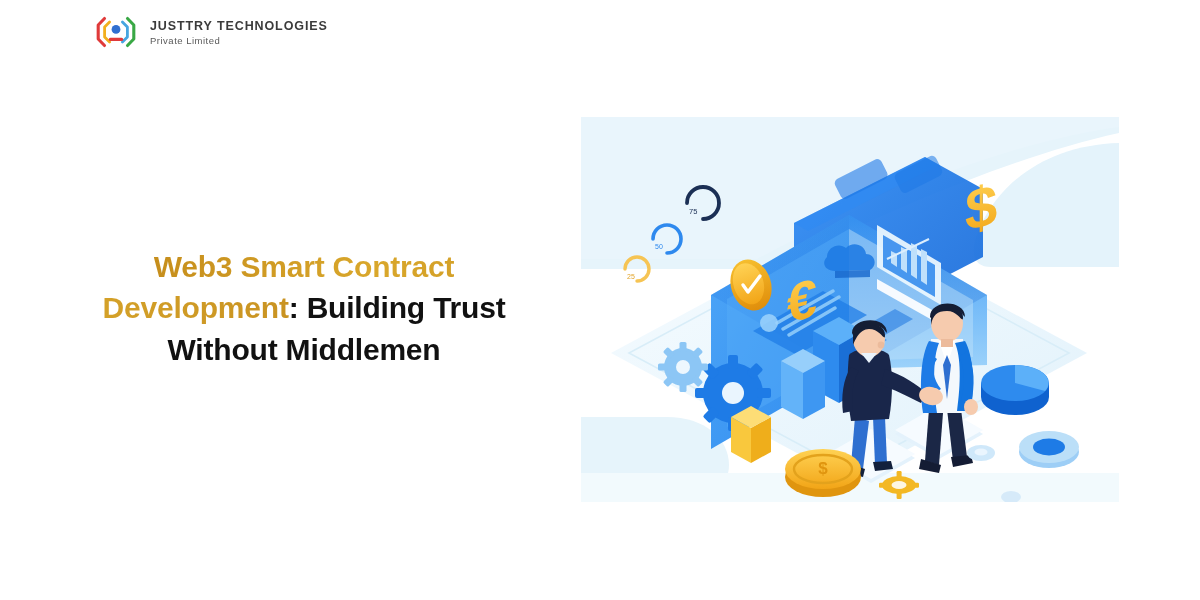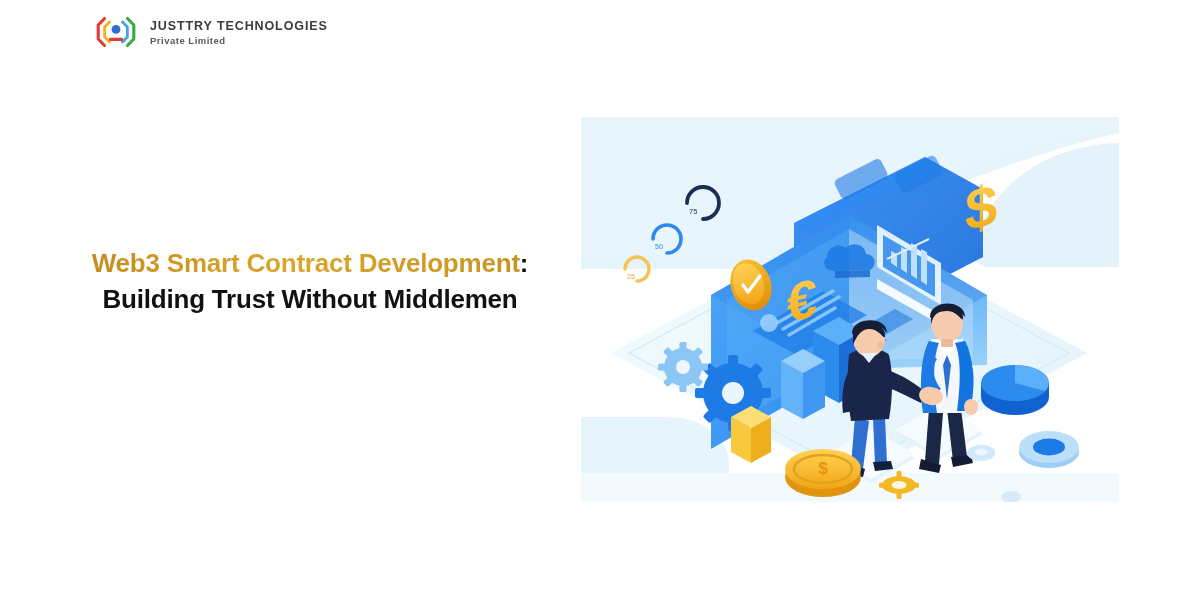--- a/index.html
+++ b/index.html
@@ -44,35 +44,35 @@
     font-size: 12.5px;
     letter-spacing: 0.9px;
     font-weight: 700;
     color: #3b3b3b;
     line-height: 1.15;
     white-space: nowrap;
   }
   .brand-sub {
     font-size: 9.5px;
     letter-spacing: 0.5px;
-    font-weight: 700;
+    font-weight: 400;
     color: #5a5a5a;
     line-height: 1.3;
     margin-top: 2px;
     white-space: nowrap;
   }
 
   
   .headline {
     position: absolute;
-    left: 60px;
+    left: 54px;
     top: 246px;
     width: 500px;
     text-align: center;
-    font-size: 26px;
+    font-size: 30px;
     font-weight: 700;
     line-height: 1.38;
     color: #111111;
     letter-spacing: -0.2px;
   }
   .headline .accent {
     color: #D39B23;
     background: linear-gradient(90deg, #C68E1C 0%, #D9A72B 45%, #C99322 100%);
     -webkit-background-clip: text;
     background-clip: text;

